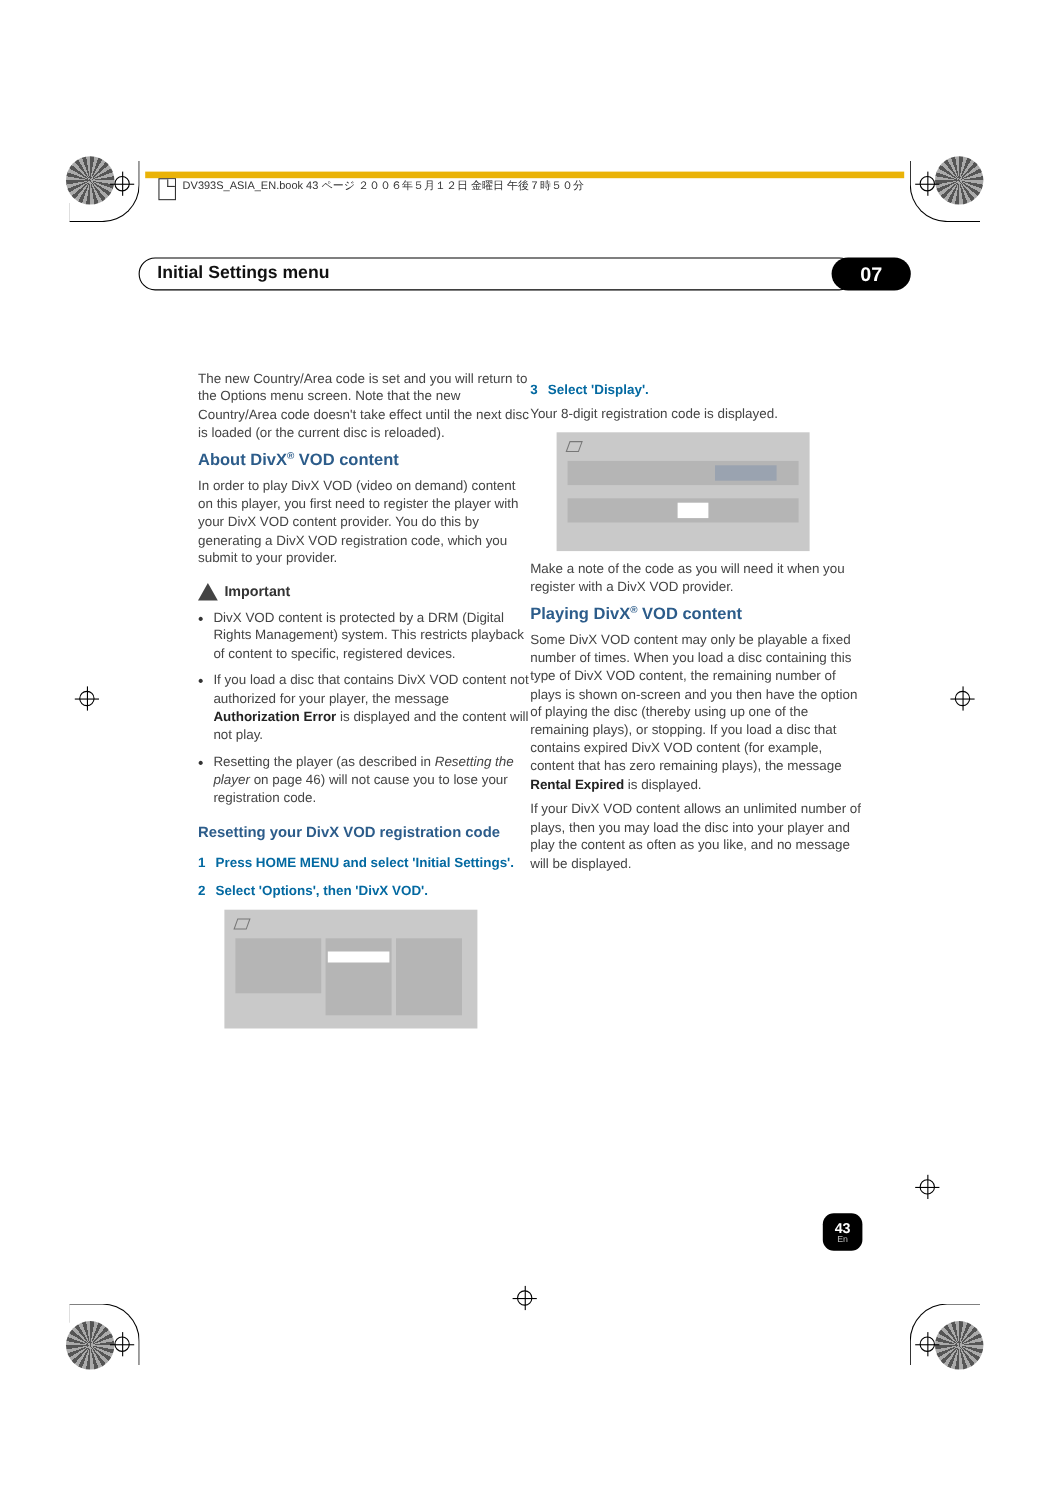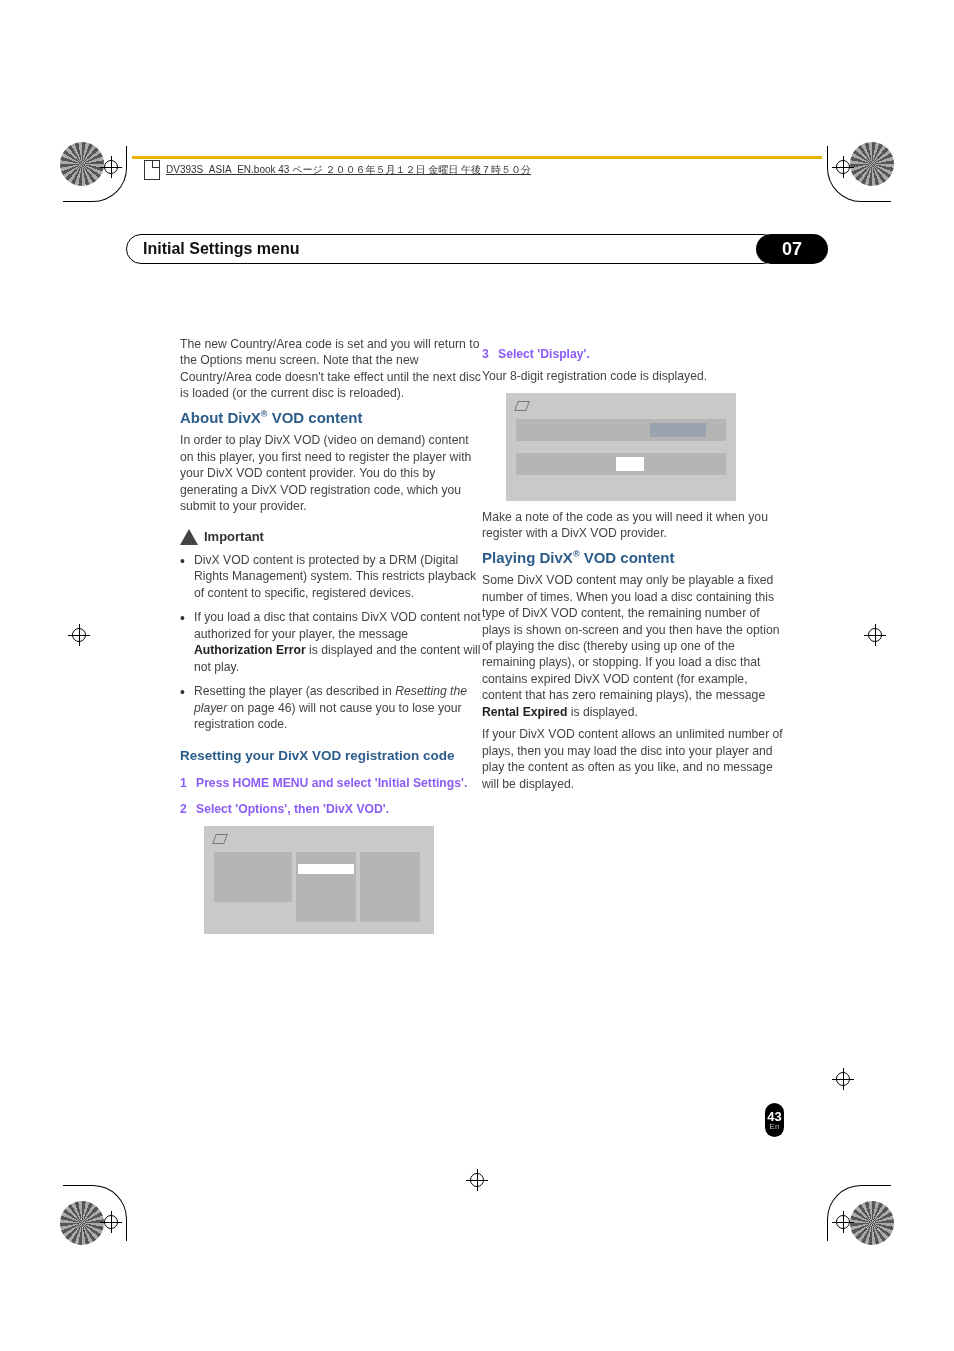--- a/index.html
+++ b/index.html
@@ -45,26 +45,25 @@
       background: repeating-conic-gradient(#555 0deg 10deg, #aaa 10deg 20deg);
     }
     .cf-tl { top: 142px; left: 60px; }
     .cf-tr { top: 142px; right: 60px; }
     .cf-bl { bottom: 106px; left: 60px; }
     .cf-br { bottom: 106px; right: 60px; }
     .book-line {
       position: absolute;
       top: 156px; left: 132px; right: 132px;
       height: 24px;
-      border-top: 3px solid #eab308;
-      display: flex; align-items: center;
+      border-top: 6px solid #eab308;
+      display: flex; align-items: flex-start;
       font-size: 10px;
       color: #333;
       padding-left: 12px;
-      text-decoration: underline;
     }
     .book-line .ficon {
       width: 16px; height: 20px; border: 1px solid #333; margin-right: 6px;
       position: relative;
     }
     .book-line .ficon::after { content:''; position:absolute; top:0; right:0; width:6px; height:6px; border-left:1px solid #333; border-bottom:1px solid #333; background:#fff; }
     .chapter-bar {
       position: absolute;
       top: 234px; left: 126px; right: 126px;
       height: 30px;
@@ -108,21 +107,21 @@
     h4.blue { color: #2c5c8a; font-size: 13.5px; font-weight: bold; margin-top: 14px; margin-bottom: 6px; }
     .important-row { display: flex; align-items: center; gap: 6px; margin-top: 14px; margin-bottom: 6px; }
     .important-row .tri {
       width: 0; height: 0; border-left: 9px solid transparent; border-right: 9px solid transparent; border-bottom: 16px solid #444;
       position: relative;
     }
     .important-row .lbl { font-weight: bold; font-size: 13px; color: #333; }
     ul.bullets { list-style: none; padding-left: 14px; }
     ul.bullets li { position: relative; margin-bottom: 8px; }
     ul.bullets li::before { content: '•'; position: absolute; left: -14px; color: #333; font-size: 14px; }
-    .step { font-weight: bold; margin-top: 10px; margin-bottom: 4px; color: #8b5cf6; font-size: 12.2px; }
+    .step { font-weight: bold; margin-top: 10px; margin-bottom: 4px; color: #0369a1; font-size: 12.2px; }
     .step .num { display: inline-block; width: 16px; }
     .menu-box {
       width: 230px; height: 108px;
       background: #c9c9c9;
       margin: 8px 0 8px 24px;
       position: relative;
       font-size: 7px;
       color: #555;
     }
     .menu-box .diamond {
@@ -141,21 +140,21 @@
     }
     .menu-box2 .diamond { position: absolute; top: 8px; left: 10px; width: 12px; height: 10px; border: 1px solid #777; transform: skewX(-20deg); }
     .menu-box2 .row1 { position: absolute; top: 26px; left: 10px; right: 10px; height: 22px; background: #b5b5b5; }
     .menu-box2 .row2 { position: absolute; top: 60px; left: 10px; right: 10px; height: 22px; background: #b5b5b5; }
     .menu-box2 .btn { position: absolute; background: #fff; height: 14px; }
     .menu-box2 .btn.b1 { top: 30px; left: 144px; width: 56px; background:#9aa3b0; }
     .menu-box2 .btn.b2 { top: 64px; left: 110px; width: 28px; }
     .pg-badge {
       position: absolute;
       bottom: 214px; right: 170px;
-      width: 19px; height: 34px;
+      width: 36px; height: 34px;
       background: #000; color: #fff;
       border-radius: 10px;
       display: flex; flex-direction: column; align-items: center; justify-content: center;
       font-size: 13px; font-weight: bold;
     }
     .pg-badge .en { font-size: 8px; color: #bbb; font-weight: normal; margin-top: -2px;}
     b { color: #222; }
     i { font-style: italic; }
   </style>
 </head>

